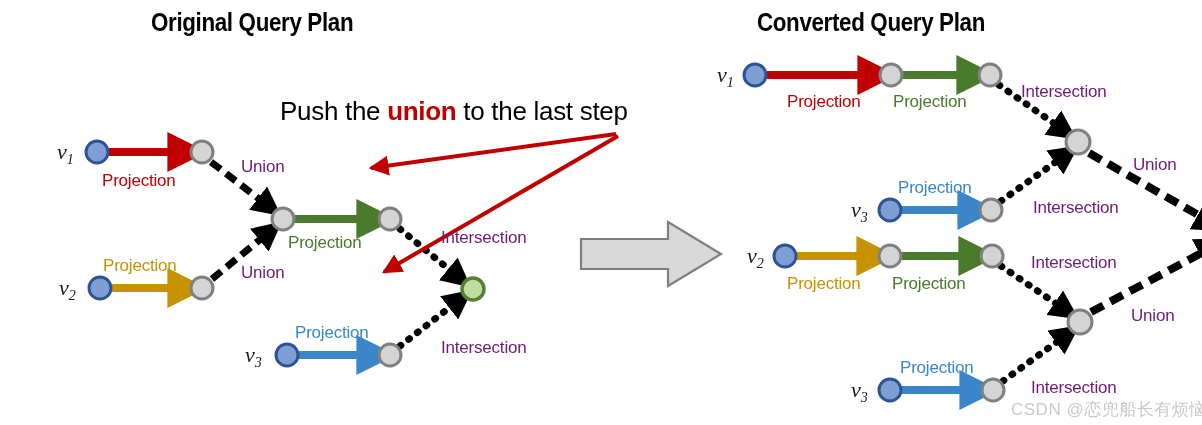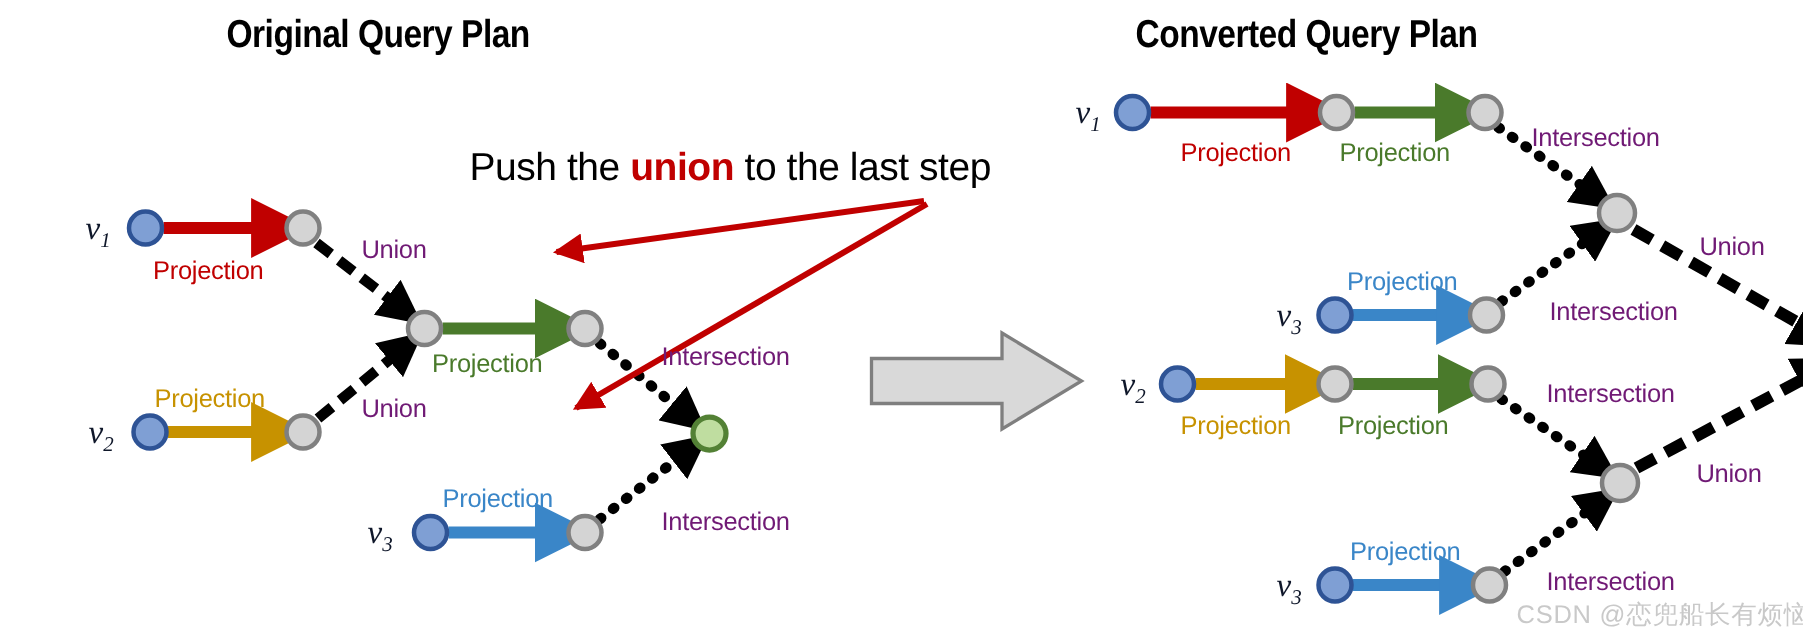--- a/index.html
+++ b/index.html
@@ -16,21 +16,21 @@
     white-space:nowrap;
     letter-spacing:-0.4px;
     transform:scaleX(0.86);
     transform-origin:left center;
   }
   #title-left{left:106px;top:7px;}
   #title-right{left:712px;top:7px;}
 
   .callout{
     position:absolute;
-    left:268px;top:96px;
+    left:235px;top:96px;
     font-family:"Liberation Sans",sans-serif;
     font-size:26px;
     color:#000000;
     white-space:nowrap;
     letter-spacing:-0.3px;
   }
   .callout .kw{color:#C00000;font-weight:bold;}
 
   .vlabel{
     position:absolute;

